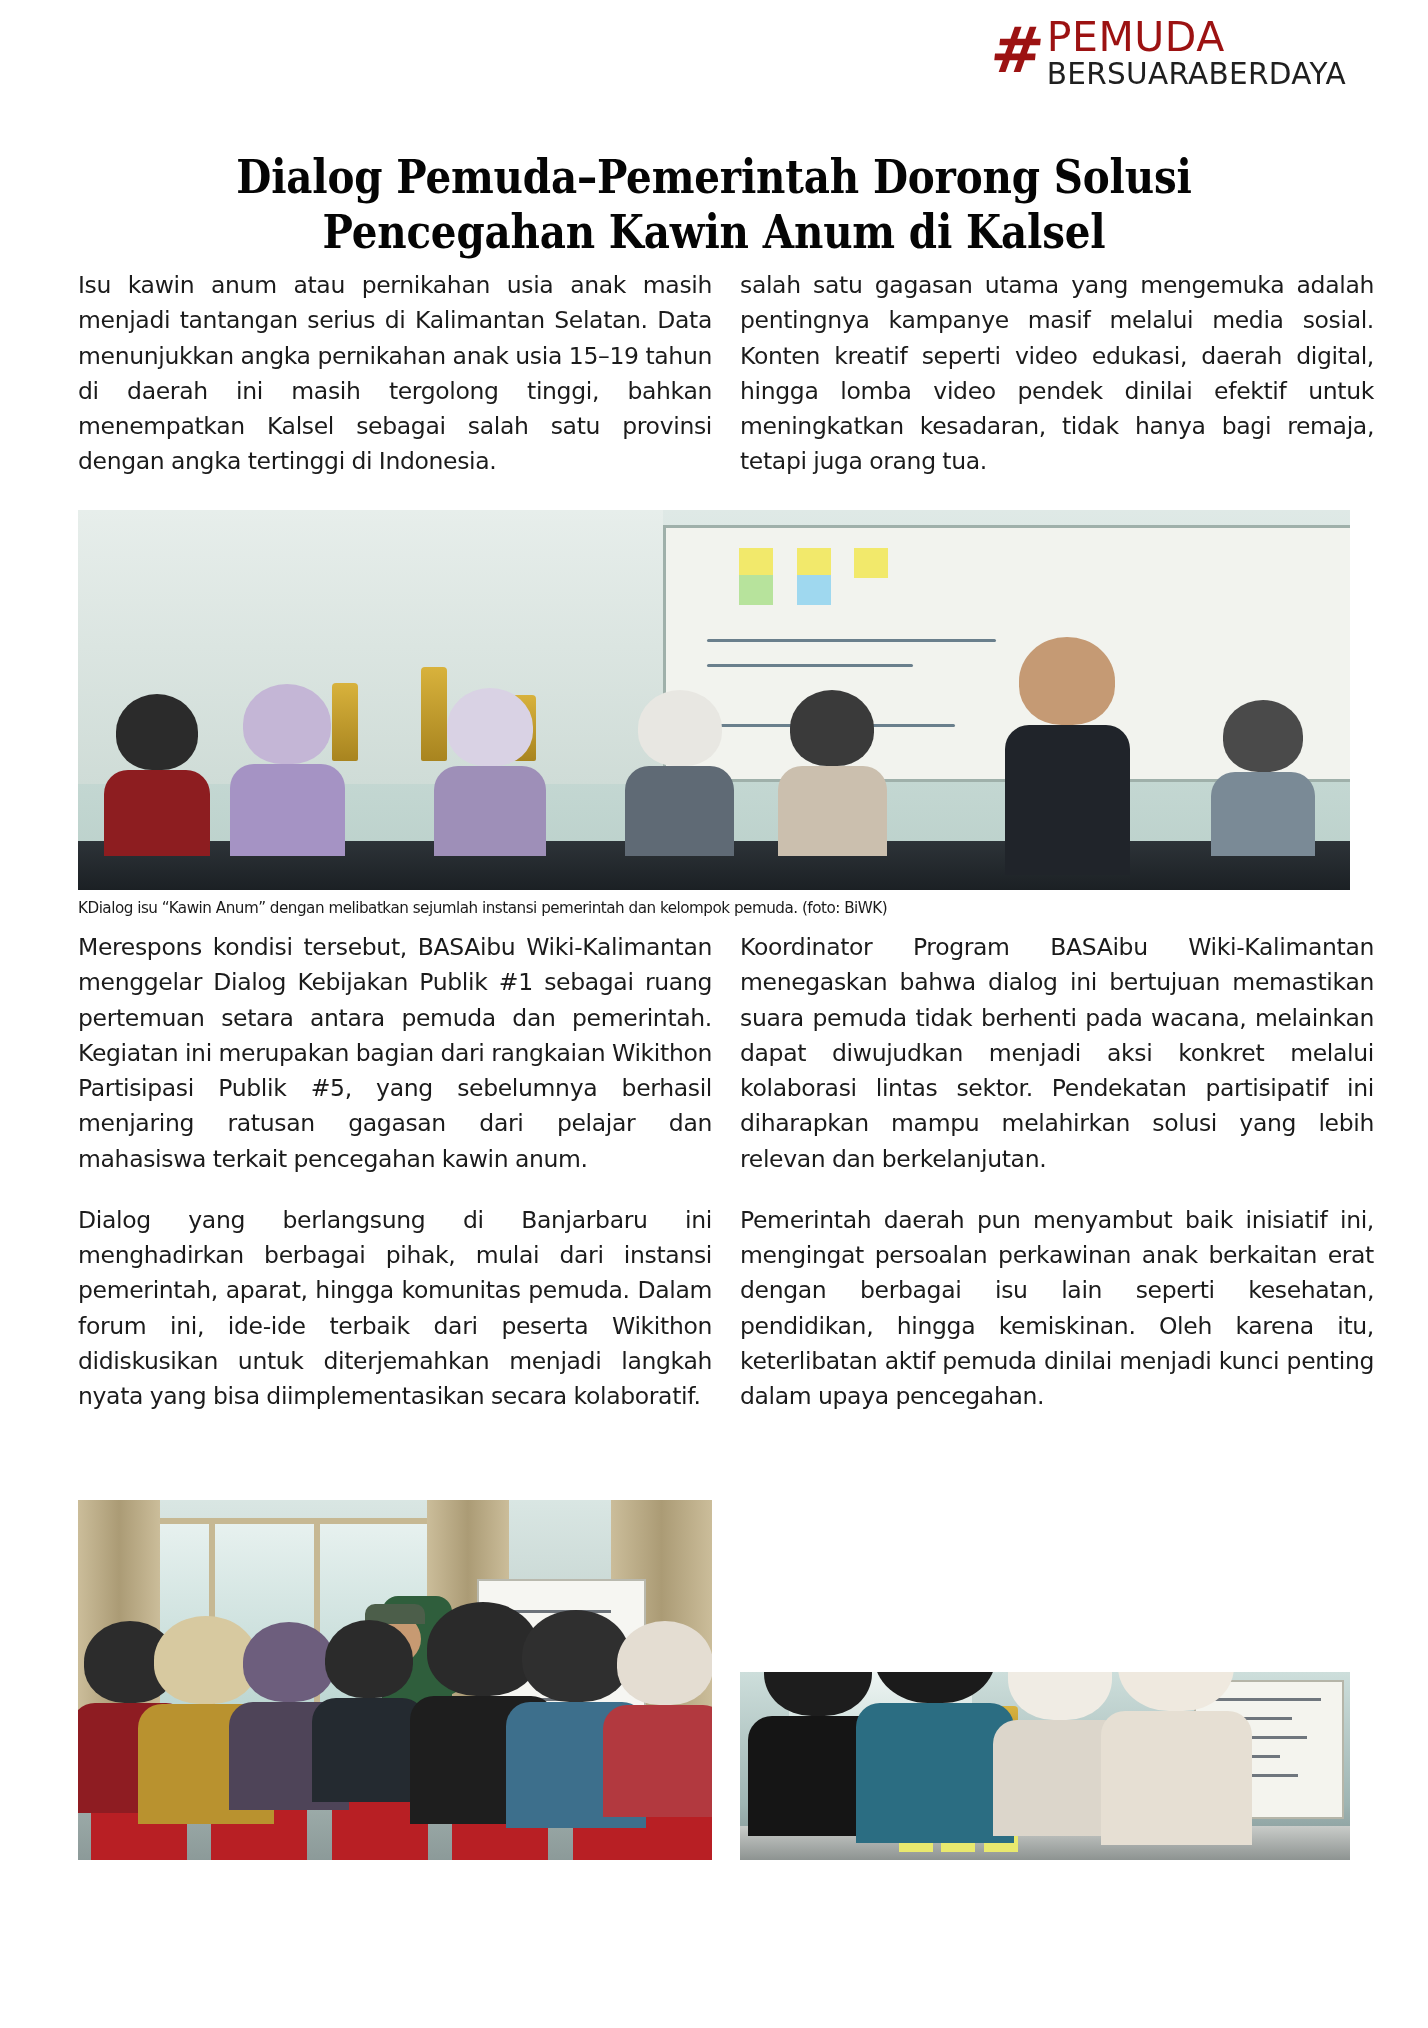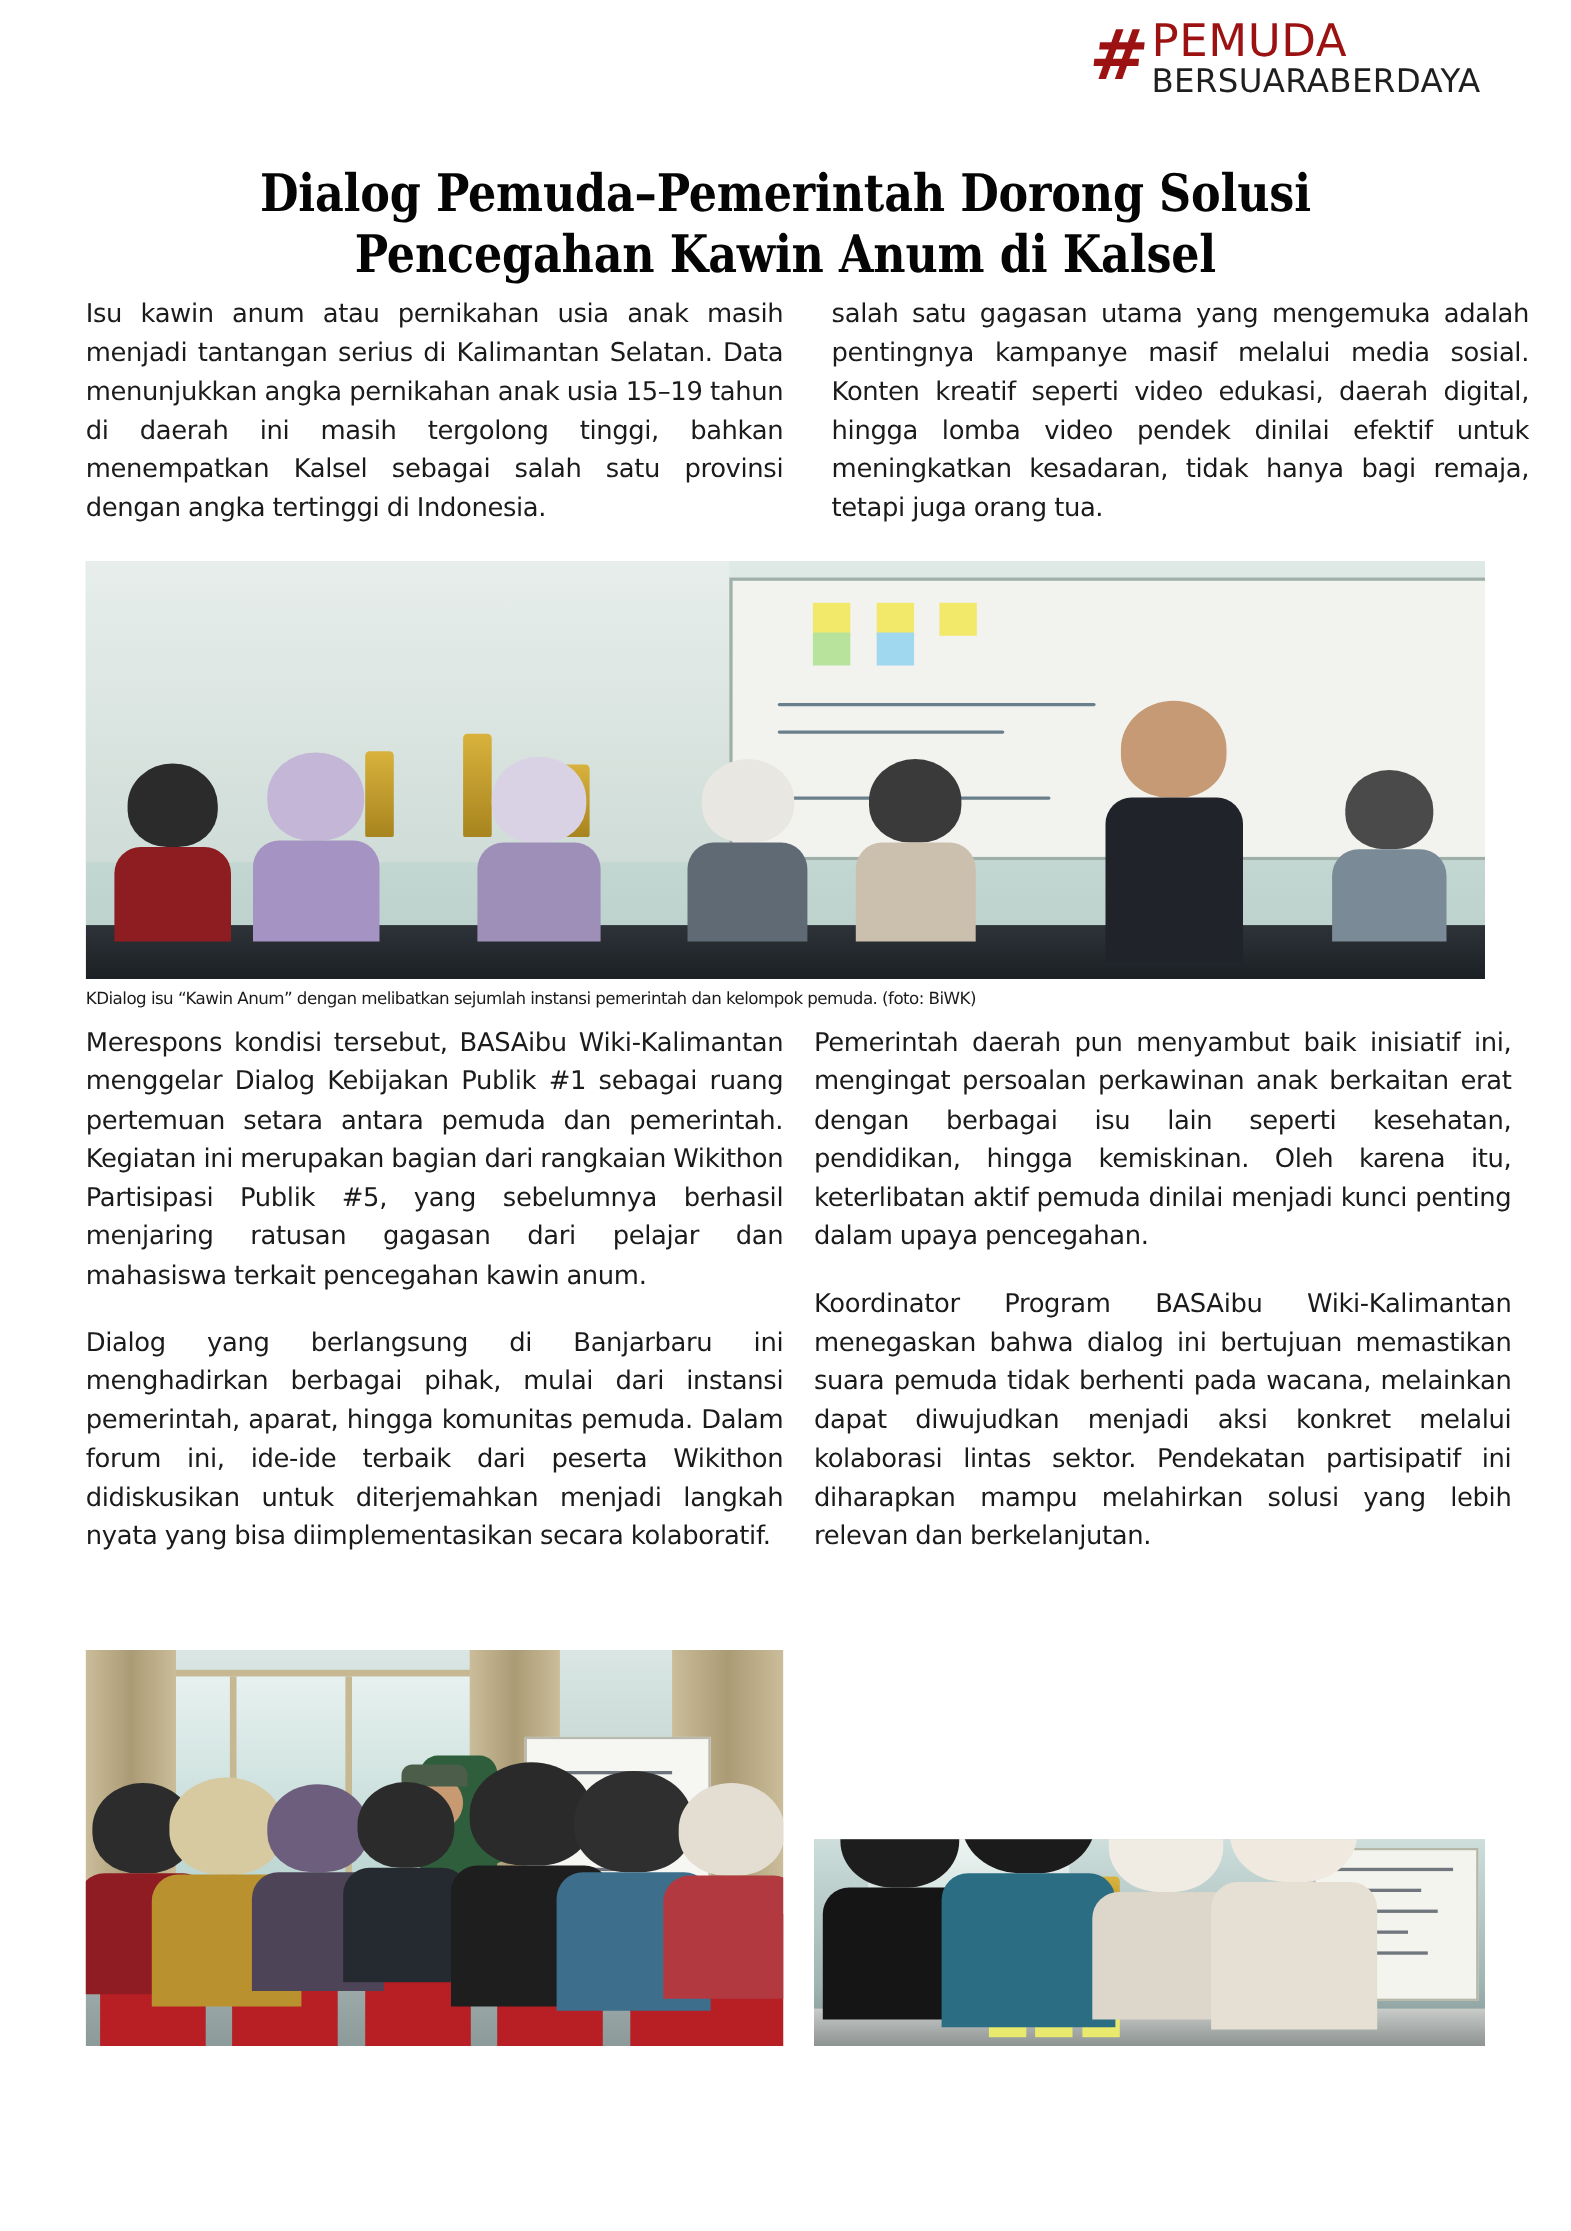--- a/index.html
+++ b/index.html
@@ -85,21 +85,21 @@
   }
   .headline .l2 { display: block; }
 
   
   .cols {
     position: absolute;
     left: 78px;
     right: 94px;
     top: 268px;
     display: flex;
-    gap: 44px;
+    gap: 28px;
   }
   .col {
     width: 634px;
     flex: 0 0 634px;
   }
 
   p.body {
     margin: 0 0 26px 0;
     font-family: "DejaVu Sans", sans-serif;
     font-size: 23.5px;
@@ -415,22 +415,22 @@
     </div>
     <figcaption class="caption">KDialog isu “Kawin Anum” dengan melibatkan sejumlah instansi pemerintah dan kelompok pemuda. (foto: BiWK)</figcaption>
   </figure>
 
   <div class="mid">
     <div class="col">
       <p class="body">Merespons kondisi tersebut, BASAibu Wiki-Kalimantan menggelar Dialog Kebijakan Publik #1 sebagai ruang pertemuan setara antara pemuda dan pemerintah. Kegiatan ini merupakan bagian dari rangkaian Wikithon Partisipasi Publik #5, yang sebelumnya berhasil menjaring ratusan gagasan dari pelajar dan mahasiswa terkait pencegahan kawin anum.</p>
       <p class="body">Dialog yang berlangsung di Banjarbaru ini menghadirkan berbagai pihak, mulai dari instansi pemerintah, aparat, hingga komunitas pemuda. Dalam forum ini, ide-ide terbaik dari peserta Wikithon didiskusikan untuk diterjemahkan menjadi langkah nyata yang bisa diimplementasikan secara kolaboratif.</p>
     </div>
     <div class="col">
+      <p class="body">Koordinator Program BASAibu Wiki-Kalimantan menegaskan bahwa dialog ini bertujuan memastikan suara pemuda tidak berhenti pada wacana, melainkan dapat diwujudkan menjadi aksi konkret melalui kolaborasi lintas sektor. Pendekatan partisipatif ini diharapkan mampu melahirkan solusi yang lebih relevan dan berkelanjutan.</p>
       <p class="body">Pemerintah daerah pun menyambut baik inisiatif ini, mengingat persoalan perkawinan anak berkaitan erat dengan berbagai isu lain seperti kesehatan, pendidikan, hingga kemiskinan. Oleh karena itu, keterlibatan aktif pemuda dinilai menjadi kunci penting dalam upaya pencegahan.</p>
-      <p class="body">Koordinator Program BASAibu Wiki-Kalimantan menegaskan bahwa dialog ini bertujuan memastikan suara pemuda tidak berhenti pada wacana, melainkan dapat diwujudkan menjadi aksi konkret melalui kolaborasi lintas sektor. Pendekatan partisipatif ini diharapkan mampu melahirkan solusi yang lebih relevan dan berkelanjutan.</p>
     </div>
   </div>
 
   <div class="photo bottom-left-photo">
     <div class="scene">
       <div class="sB-bg"></div>
       <div class="sB-win">
         <div class="sB-mull" style="left:32%"></div>
         <div class="sB-mull" style="left:64%"></div>
       </div>

